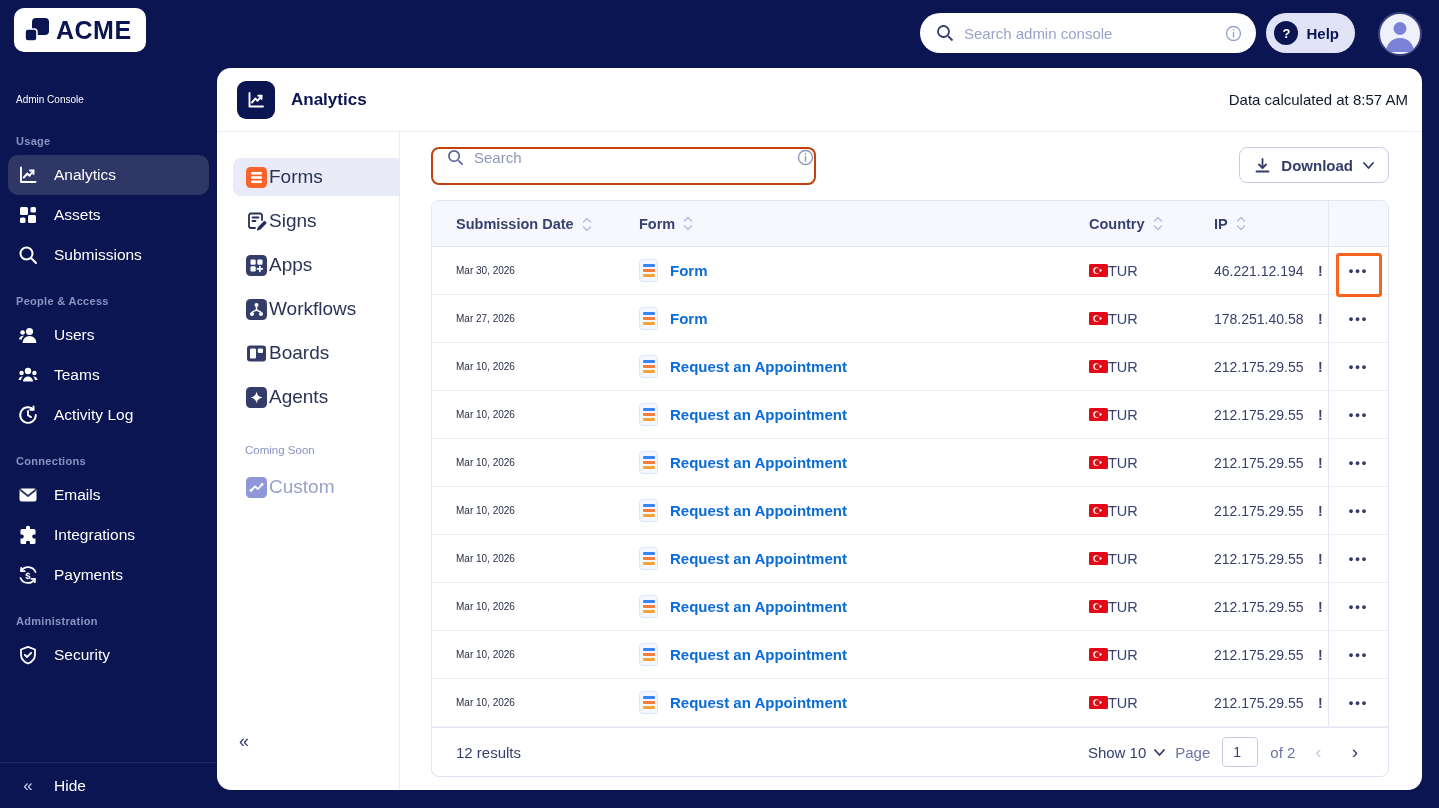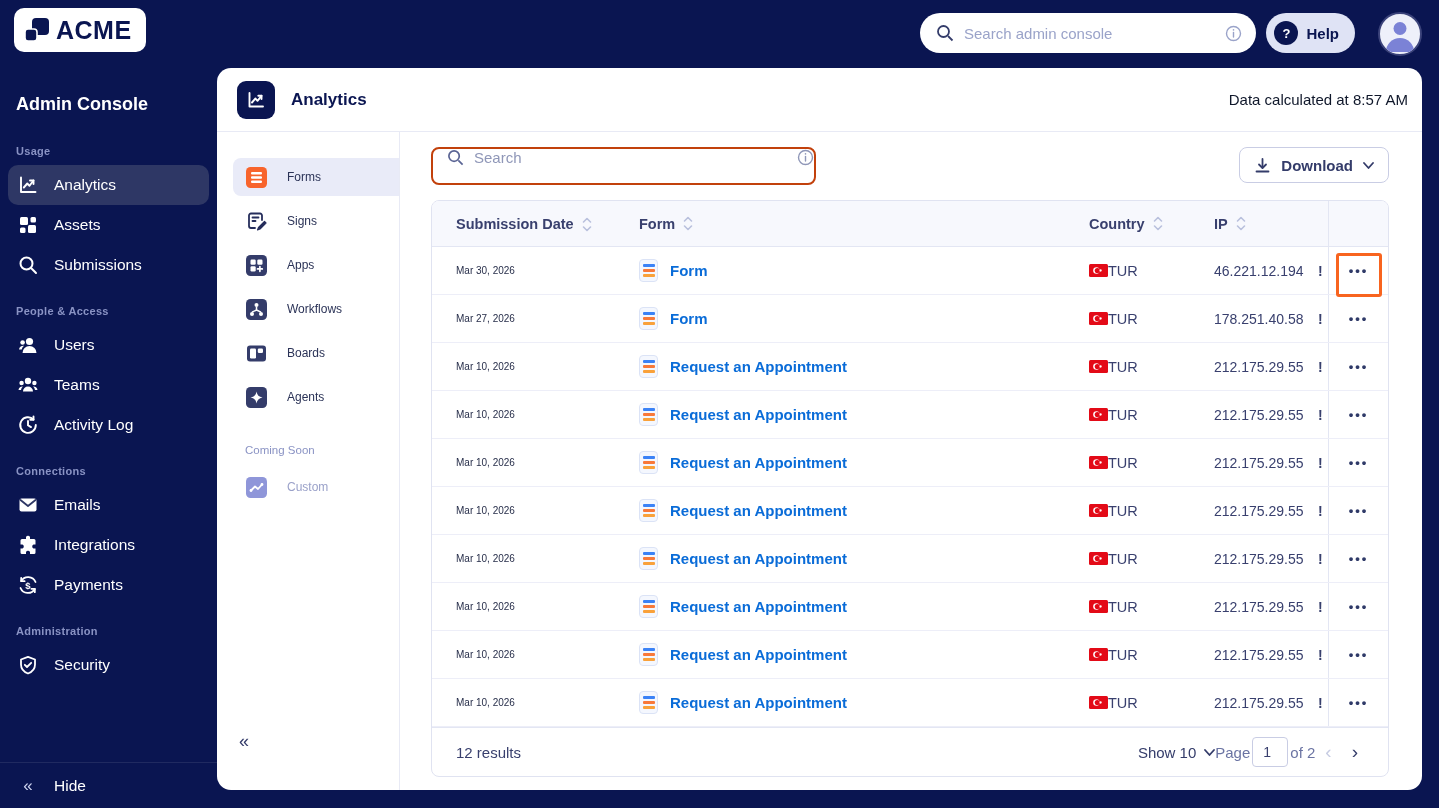--- a/index.html
+++ b/index.html
@@ -38,21 +38,21 @@
   .help-q { width:24px; height:24px; border-radius:50%; background:#0a1551; color:#fff;
     display:flex; align-items:center; justify-content:center; font-size:13px; font-weight:700; }
   .avatar {
     position:absolute; top:12px; right:17px; width:44px; height:44px; border-radius:50%;
     background:#eef0fa; display:flex; align-items:center; justify-content:center;
     overflow:hidden; cursor:pointer; border:2px solid #3b437a;
   }
 
   
   .sidebar { position:absolute; left:0; top:68px; width:217px; bottom:0; padding:0 8px; }
-  .sidebar-title { padding:26px 8px 10px; font-size:18px; font-weight:700; color:#ffffff; }
+  .sidebar-title { padding:26px 8px 10px; font-size:10px; font-weight:400; color:#ffffff; }
   .side-section-label { padding:20px 8px 8px; font-size:11px; font-weight:700; color:#8a93c4; letter-spacing:.3px; }
   .side-item {
     height:40px; display:flex; align-items:center; gap:14px; padding:0 8px;
     border-radius:10px; cursor:pointer; color:#ffffff; font-size:15.5px;
   }
   .side-item .si-icon { width:24px; height:24px; display:flex; align-items:center; justify-content:center; flex:0 0 24px; }
   .side-item.active { background:#2e3765; }
   .sidebar-hide {
     position:absolute; left:0; right:0; bottom:0; height:46px; border-top:1px solid rgba(255,255,255,.09);
     display:flex; align-items:center; gap:14px; padding:0 16px; color:#fff; font-size:15.5px; cursor:pointer;
@@ -76,23 +76,23 @@
   .card-title { font-size:17px; font-weight:700; color:#0a1551; }
   .calc-text { margin-left:auto; font-size:15px; font-weight:400; color:#0f172a;text-align:right; }
   .card-body { flex:1; display:flex; min-height:0; }
 
   
   .product-nav {
     width:183px; flex:0 0 183px; border-right:1px solid #e8eaf5;
     padding-top:26px; position:relative;
   }
   .pn-item {
-    height:38px; margin:0 0 6px 16px; display:flex; align-items:center; gap:20px;
+    height:38px; margin:0 0 6px 16px; display:flex; align-items:center; gap:2px;
     padding-left:12px; border-radius:8px 0 0 8px; cursor:pointer;
-    font-size:12px; font-weight:500; color:#2b3357;
+    font-size:19px; font-weight:500; color:#2b3357;
   }
   .pn-item.active { background:#e9ebf8; }
   .pn-item.disabled { color:#9aa1c9; cursor:default; }
   .pn-icon { width:22px; height:22px; flex:0 0 22px; display:flex; align-items:center; justify-content:center; }
   .pn-section-label { margin:28px 0 12px 28px; font-size:11.5px; font-weight:400; color:#8a93c4; }
   .pn-collapse {
     position:absolute; left:22px; bottom:38px; font-size:18px; color:#343c6a;
     background:none; border:none; cursor:pointer; font-family:"Liberation Sans", sans-serif;
   }
 
@@ -140,21 +140,21 @@
   .cell-actions { height:100%; border-left:1px solid #e3e6f3; display:flex; align-items:center; justify-content:center; }
   .kebab {
     background:none; border:none; cursor:pointer; color:#2f3a68; font-size:13px;
     letter-spacing:2px; font-weight:700; padding:6px 8px; font-family:"Liberation Sans", sans-serif;
   }
 
   .tfoot {
     height:49px; border-top:1px solid #e3e6f3; display:flex; align-items:center;
     padding:0 20px 0 24px; font-size:15px; color:#39406e;
   }
-  .foot-right { margin-left:auto; display:flex; align-items:center; }
+  .foot-right { margin-left:auto; display:flex; align-items:center; gap:10px; }
   .show-select { display:flex; align-items:center; gap:8px; cursor:pointer; font-size:15px; color:#343c6a; }
   .page-label, .of-label { color:#6b74a3; }
   .page-input {
     width:36px; height:30px; border:1px solid #c9cde4; border-radius:4px;
     font-size:14px; color:#39406e; padding-left:10px; outline:none;
     font-family:"Liberation Sans", sans-serif; margin:0 2px;
   }
   .pg-btn { background:none; border:none; font-size:19px; cursor:pointer; padding:0 10px; font-family:"Liberation Sans", sans-serif; }
   .pg-prev { color:#c6cbe2; cursor:default; }
   .pg-next { color:#343c6a; }

